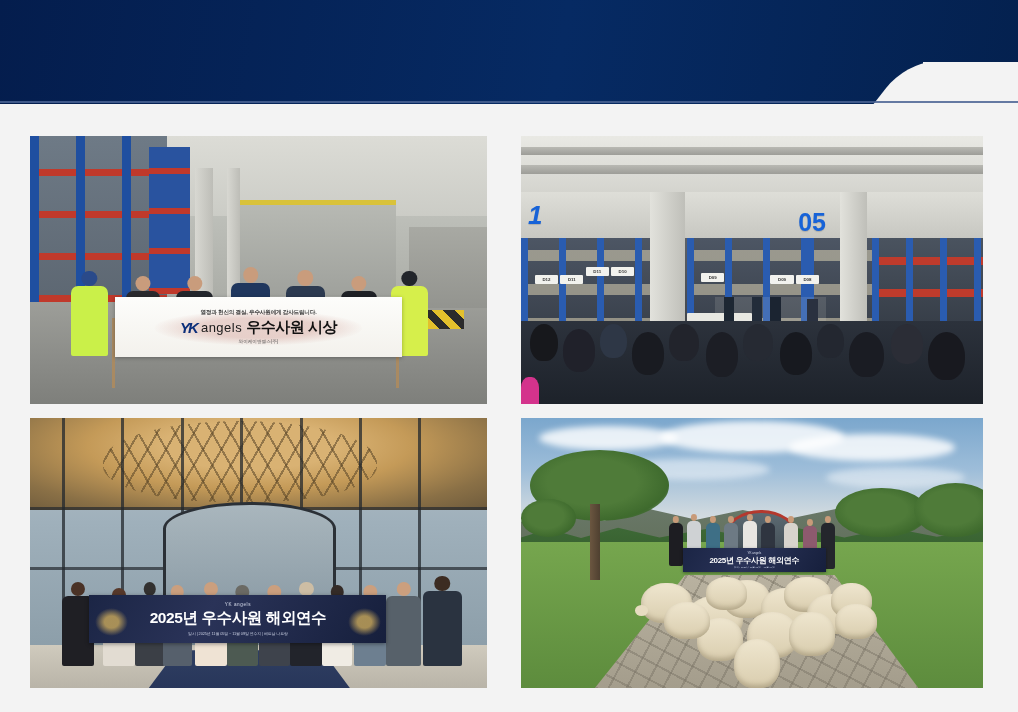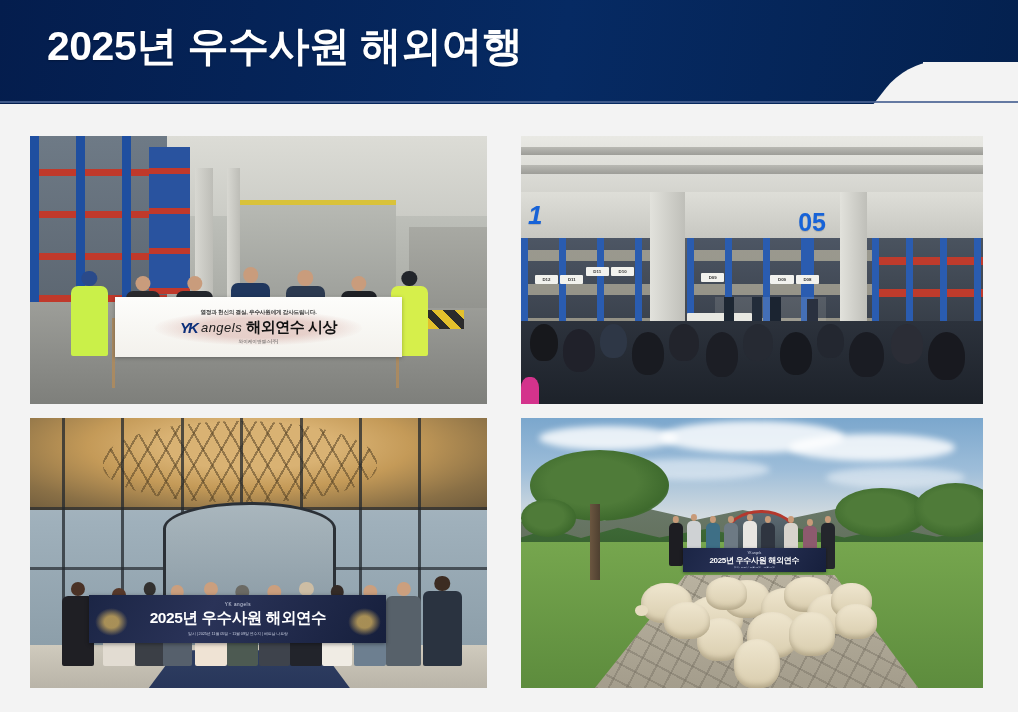--- a/index.html
+++ b/index.html
@@ -167,21 +167,21 @@
   .p1-b-main {
     position: relative;
     display: flex; align-items: center; gap: 4px;
     white-space: nowrap;
   }
   .p1-b-yk {
     font-size: 15px; font-weight: bold; color: #0c2f7a;
     letter-spacing: -2px; font-style: italic;
   }
   .p1-b-ang {
-    font-size: 13px; color: #1a1a1a; letter-spacing: .5px; font-style: italic;
+    font-size: 13px; color: #1a1a1a; letter-spacing: .5px;
   }
   .p1-b-kor {
     font-size: 15px; font-weight: bold; color: #111;
     letter-spacing: -.5px;
   }
   .p1-b-sub {
     position: relative;
     font-size: 4.6px; color: #555; margin-top: 2px; white-space: nowrap;
   }
   .p1-pole {
@@ -415,21 +415,20 @@
     background: linear-gradient(#5c6a72, #46525a);
     box-sizing: border-box;
   }
 </style>
 </head>
 <body>
 
 <div class="header">
   <div class="header-notch"></div>
   <div class="header-notch2"></div>
-  <div class="page-title">2025년 우수사원 해외여행</div>
 </div>
 <div class="header-underline"></div>
 
 <div class="photo-grid">
 
   <div class="photo p1">
     <div class="scene">
       <div class="p1-ceiling"></div>
       <div class="p1-wall"></div>
       <div class="p1-floor"></div>
@@ -466,21 +465,21 @@
 
       <div class="p1-pole" style="left:18%; height:26%;"></div>
       <div class="p1-pole" style="left:80%; height:26%;"></div>
 
       <div class="p1-banner">
         <div class="p1-banner-wings"></div>
         <div class="p1-b-top">열정과 헌신의 결실, 우수사원에게 감사드립니다.</div>
         <div class="p1-b-main">
           <span class="p1-b-yk">YK</span>
           <span class="p1-b-ang">angels</span>
-          <span class="p1-b-kor">해외연수 시상</span>
+          <span class="p1-b-kor">우수사원 시상</span>
         </div>
         <div class="p1-b-sub">와이케이앤젤스(주)</div>
       </div>
     </div>
   </div>
 
   <div class="photo p2">
     <div class="scene">
       <div class="p2-ceiling"></div>
       <div class="p2-beam" style="top:4%;"></div>

